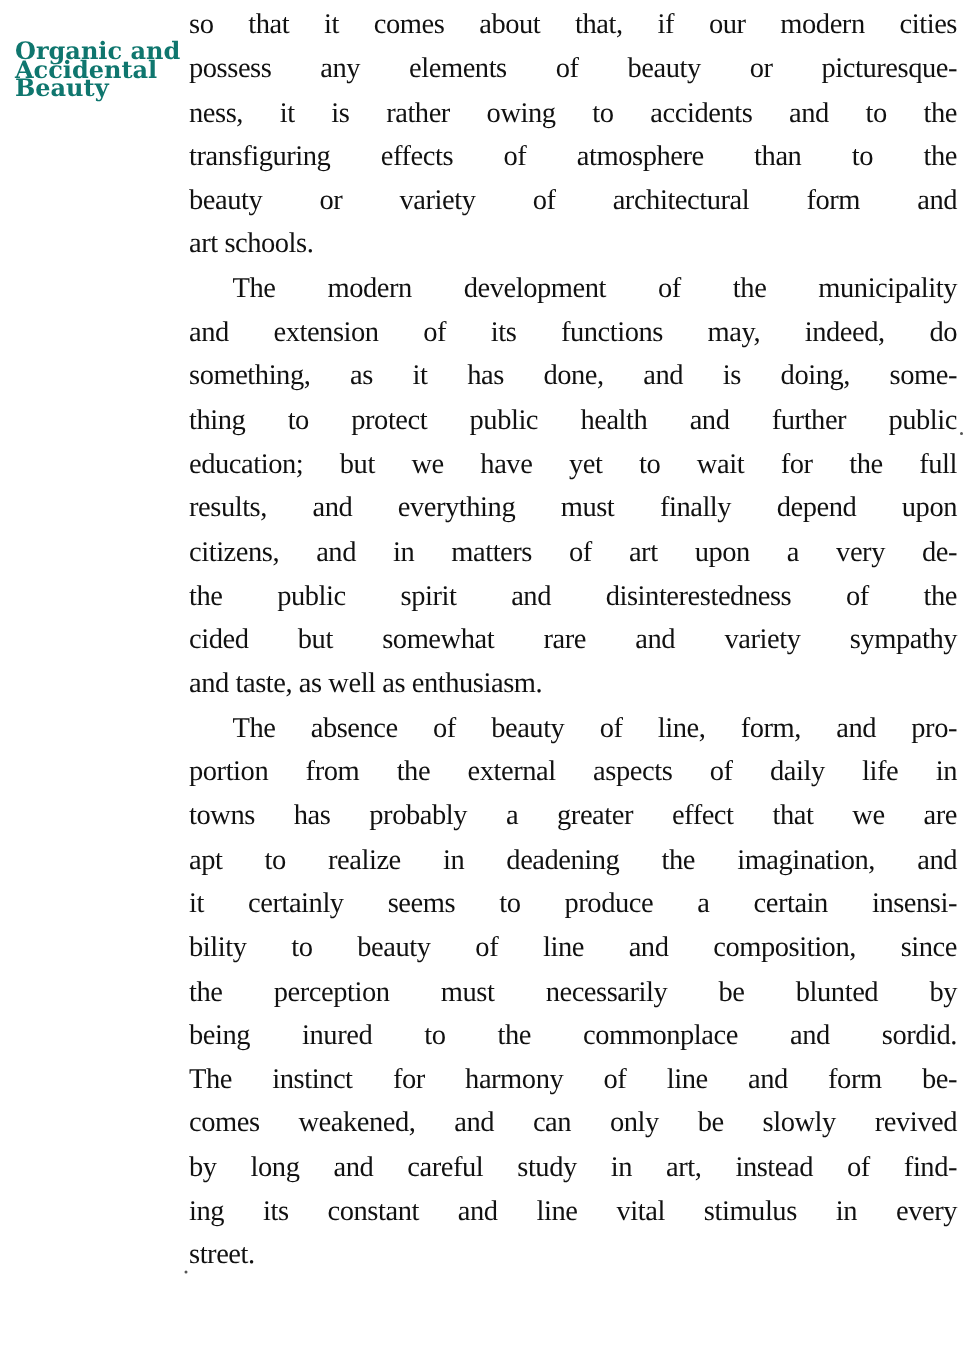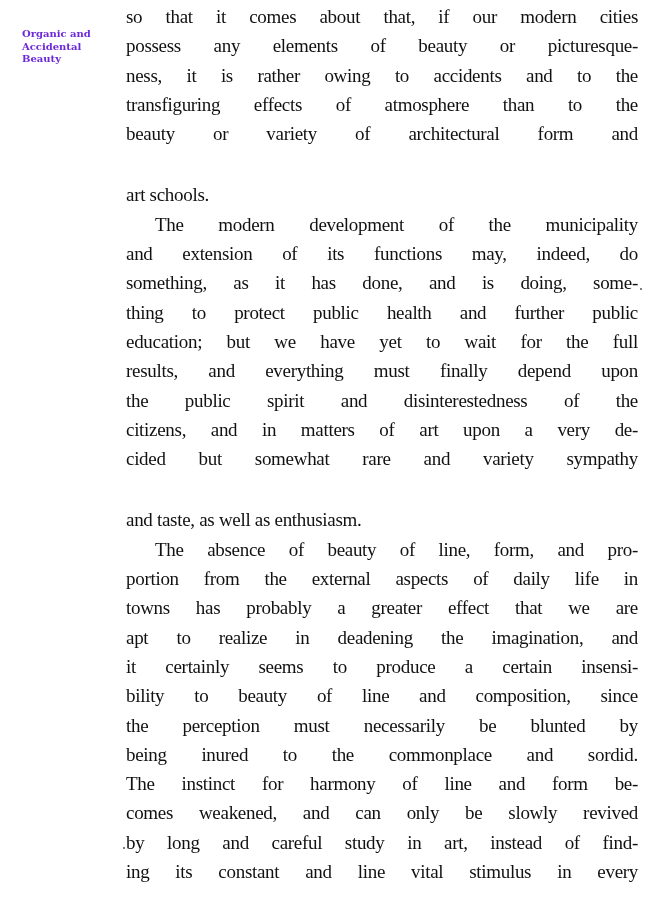--- a/index.html
+++ b/index.html
@@ -17,28 +17,28 @@
     }
     .page {
       position: absolute;
       left: 0;
       top: 0;
       width: 650px;
       height: 908px;
     }
     .marginal-note {
       position: absolute;
-      left: 22px;
+      left: 10px;
       top: 28px;
       width: 115px;
       font-family: "DejaVu Serif", "Liberation Serif", serif;
       font-weight: bold;
-      font-size: 10px;
+      font-size: 16px;
       line-height: 12.5px;
-      color: #6d28d9;
+      color: #0f766e;
     }
     .marginal-note span {
       display: block;
       white-space: nowrap;
     }
     .body-text {
       position: absolute;
       left: 126px;
       top: 2px;
       width: 512px;
@@ -51,21 +51,20 @@
       white-space: nowrap;
       text-align: justify;
       text-align-last: justify;
       letter-spacing: -0.3px;
     }
     .line.indent {
       padding-left: 29px;
     }
     .line.last {
       text-align-last: left;
-      margin-top: 32px;
     }
     .speck {
       position: absolute;
       width: 2px;
       height: 2px;
       background: #555;
       border-radius: 1px;
     }
   </style>
 </head>
@@ -84,22 +83,22 @@
       <span class="line">ness, it is rather owing to accidents and to the</span>
       <span class="line">transfiguring effects of atmosphere than to the</span>
       <span class="line">beauty or variety of architectural form and</span>
       <span class="line last">art schools.</span>
       <span class="line indent">The modern development of the municipality</span>
       <span class="line">and extension of its functions may, indeed, do</span>
       <span class="line">something, as it has done, and is doing, some-</span>
       <span class="line">thing to protect public health and further public</span>
       <span class="line">education; but we have yet to wait for the full</span>
       <span class="line">results, and everything must finally depend upon</span>
+      <span class="line">citizens, and in matters of art upon a very de-</span>
       <span class="line">the public spirit and disinterestedness of the</span>
-      <span class="line">citizens, and in matters of art upon a very de-</span>
       <span class="line">cided but somewhat rare and variety sympathy</span>
       <span class="line last">and taste, as well as enthusiasm.</span>
       <span class="line indent">The absence of beauty of line, form, and pro-</span>
       <span class="line">portion from the external aspects of daily life in</span>
       <span class="line">towns has probably a greater effect that we are</span>
       <span class="line">apt to realize in deadening the imagination, and</span>
       <span class="line">it certainly seems to produce a certain insensi-</span>
       <span class="line">bility to beauty of line and composition, since</span>
       <span class="line">the perception must necessarily be blunted by</span>
       <span class="line">being inured to the commonplace and sordid.</span>

